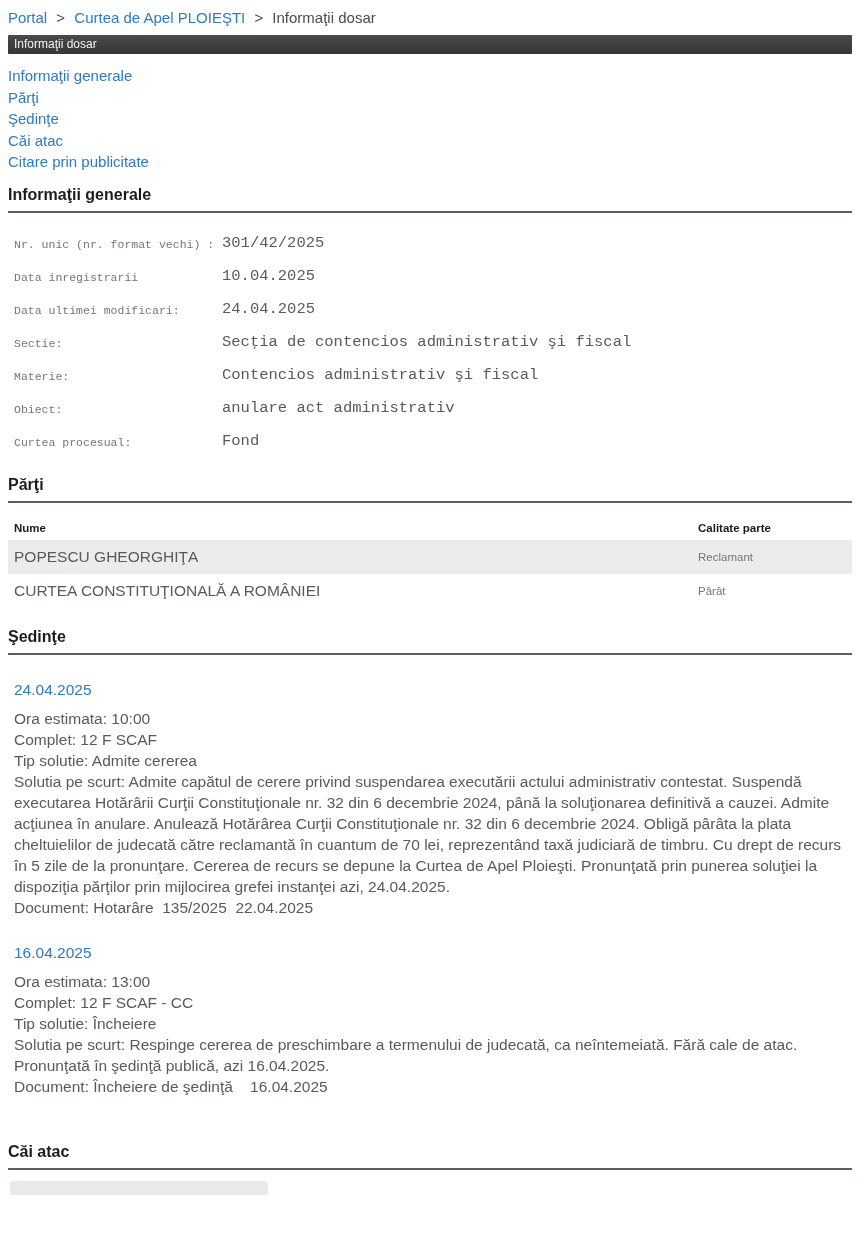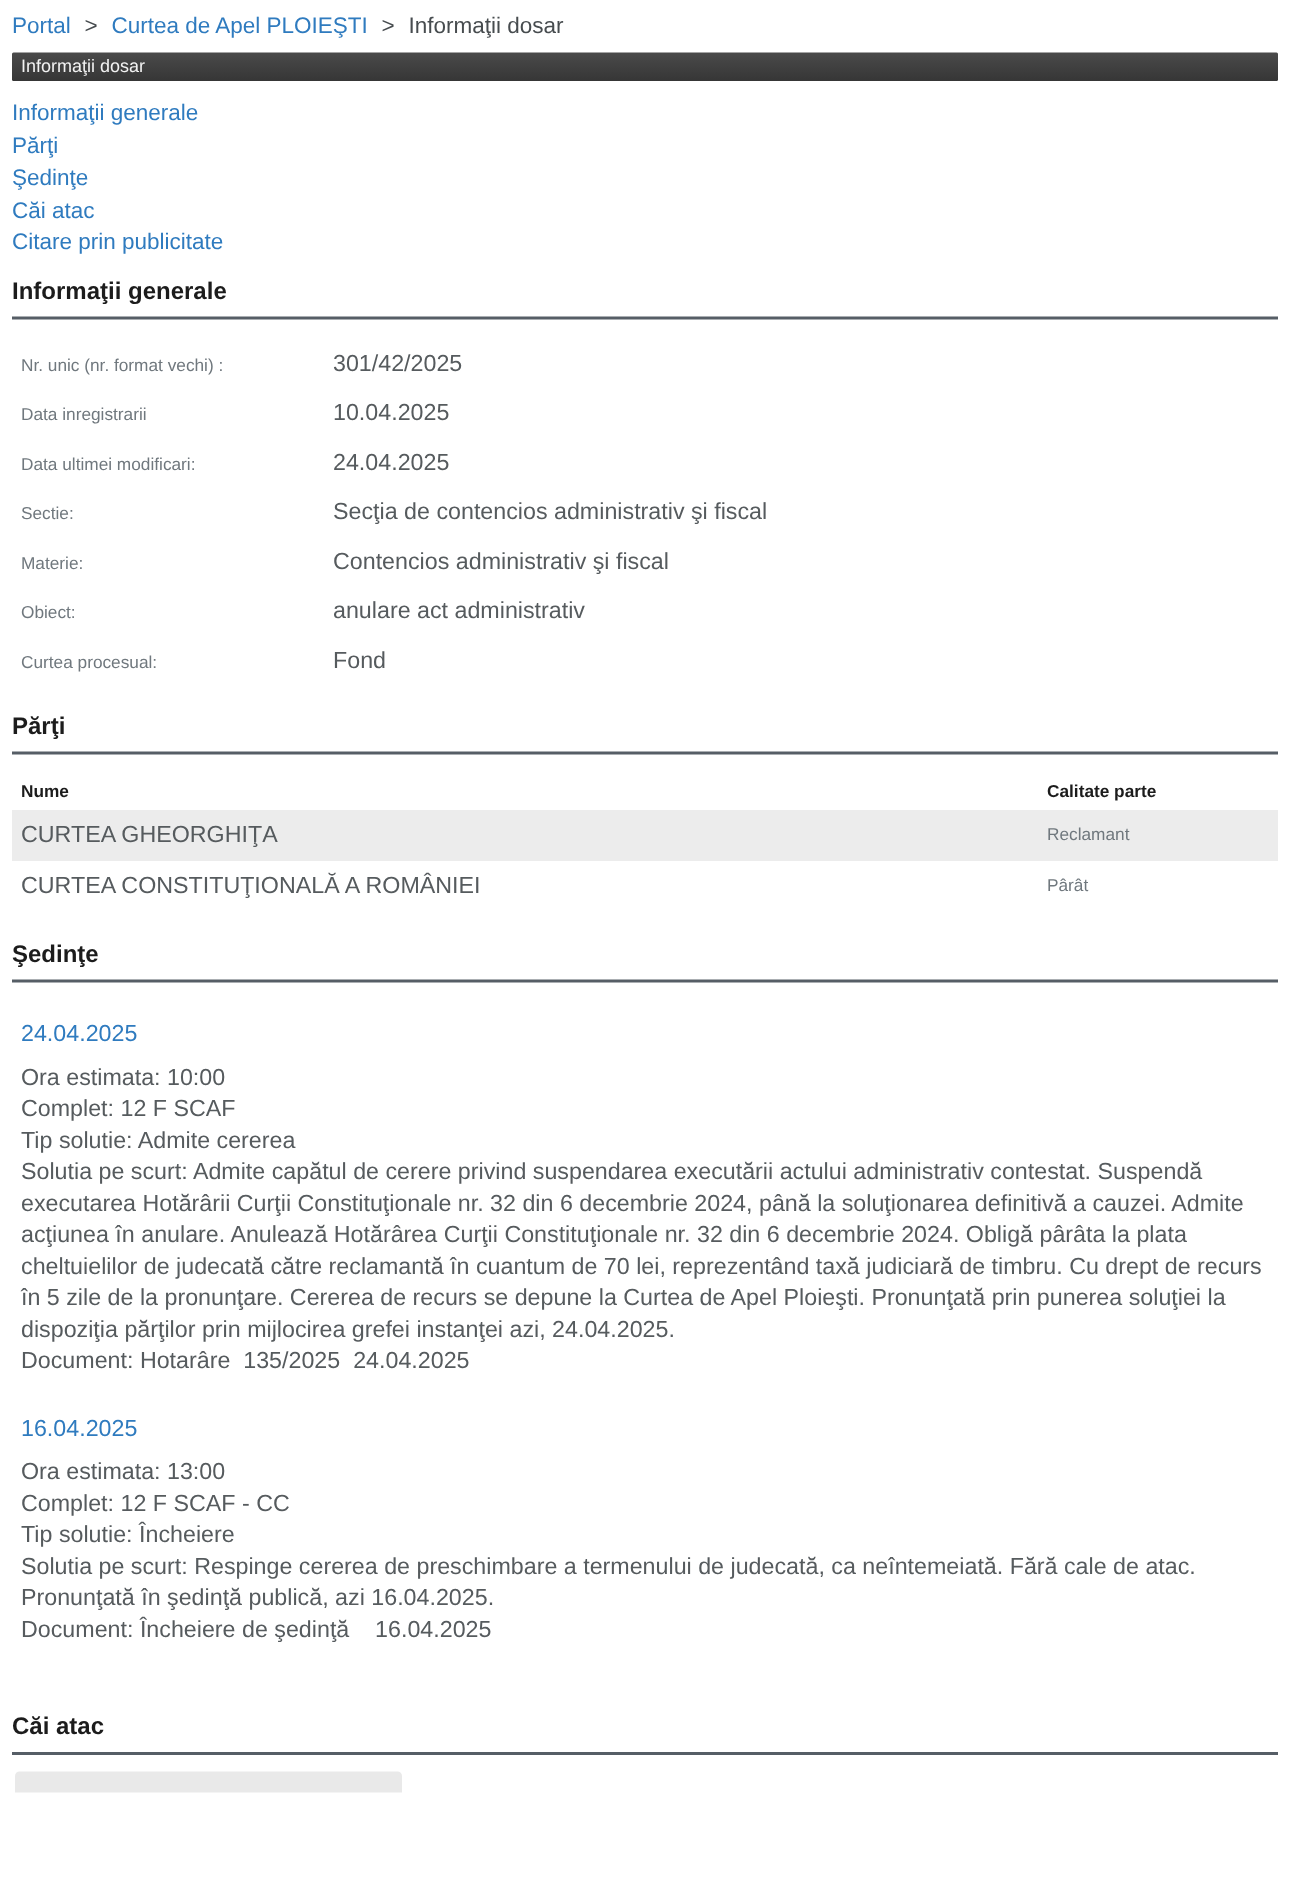--- a/index.html
+++ b/index.html
@@ -36,21 +36,21 @@
     font-size: 16px; font-weight: bold; color: #1c1c1c;
     padding-bottom: 7px; border-bottom: 2px solid #565e66;
   }
   .h-general  { margin-top: 13px; }
   .h-parties  { margin-top: 12px; }
   .h-sessions { margin-top: 20px; }
   .h-appeals  { margin-top: 46px; }
 
   
   .info-table { margin-top: 20px; }
-  .info-row { display: flex; min-height: 33px; align-items: flex-start; }
+  .info-row { display: flex; min-height: 33px; align-items: flex-start; font-family: Liberation Mono, monospace; }
   .info-label { width: 214px; font-size: 11.5px; color: #70787e; padding: 5px 0 0 6px; }
   .info-value { flex: 1; font-size: 15.5px; color: #565b5e; padding-top: 1px; }
 
   
   .parties-table { margin-top: 16px; }
   .p-header { display: flex; padding: 3px 6px 6px; justify-content: flex-end; }
   .p-header .p-name { flex: 1; font-size: 11.5px; font-weight: bold; color: #1c1c1c; }
   .p-header .p-role { width: 148px; font-size: 11.5px; font-weight: bold; color: #1c1c1c; margin-left: 48px; }
   .p-row { display: flex; padding: 8px 6px; align-items: flex-start; }
   .p-row.striped { background: #ececec; }
@@ -137,39 +137,39 @@
   </div>
 
   <div class="section-heading h-parties">Părţi</div>
 
   <div class="parties-table">
     <div class="p-header">
       <div class="p-name">Nume</div>
       <div class="p-role">Calitate parte</div>
     </div>
     <div class="p-row striped">
-      <div class="p-name">CURTEA GHEORGHIŢA</div>
+      <div class="p-name">POPESCU GHEORGHIŢA</div>
       <div class="p-role">Reclamant</div>
     </div>
     <div class="p-row">
       <div class="p-name">CURTEA CONSTITUŢIONALĂ A ROMÂNIEI</div>
       <div class="p-role">Pârât</div>
     </div>
   </div>
 
   <div class="section-heading h-sessions">Şedinţe</div>
 
   <div class="session">
     <a class="session-date">24.04.2025</a>
     <div class="session-body">
       <div class="line">Ora estimata: 10:00</div>
       <div class="line">Complet: 12 F SCAF</div>
       <div class="line">Tip solutie: Admite cererea</div>
       <div class="line">Solutia pe scurt: Admite capătul de cerere privind suspendarea executării actului administrativ contestat. Suspendă executarea Hotărârii Curţii Constituţionale nr. 32 din 6 decembrie 2024, până la soluţionarea definitivă a cauzei. Admite acţiunea în anulare. Anulează Hotărârea Curţii Constituţionale nr. 32 din 6 decembrie 2024. Obligă pârâta la plata cheltuielilor de judecată către reclamantă în cuantum de 70 lei, reprezentând taxă judiciară de timbru. Cu drept de recurs în 5 zile de la pronunţare. Cererea de recurs se depune la Curtea de Apel Ploieşti. Pronunţată prin punerea soluţiei la dispoziţia părţilor prin mijlocirea grefei instanţei azi, 24.04.2025.</div>
-      <div class="line">Document: Hotarâre  135/2025  24.04.2025</div>
+      <div class="line">Document: Hotarâre  135/2025  22.04.2025</div>
     </div>
   </div>
 
   <div class="session">
     <a class="session-date">16.04.2025</a>
     <div class="session-body">
       <div class="line">Ora estimata: 13:00</div>
       <div class="line">Complet: 12 F SCAF - CC</div>
       <div class="line">Tip solutie: Încheiere</div>
       <div class="line">Solutia pe scurt: Respinge cererea de preschimbare a termenului de judecată, ca neîntemeiată. Fără cale de atac. Pronunţată în şedinţă publică, azi 16.04.2025.</div>

